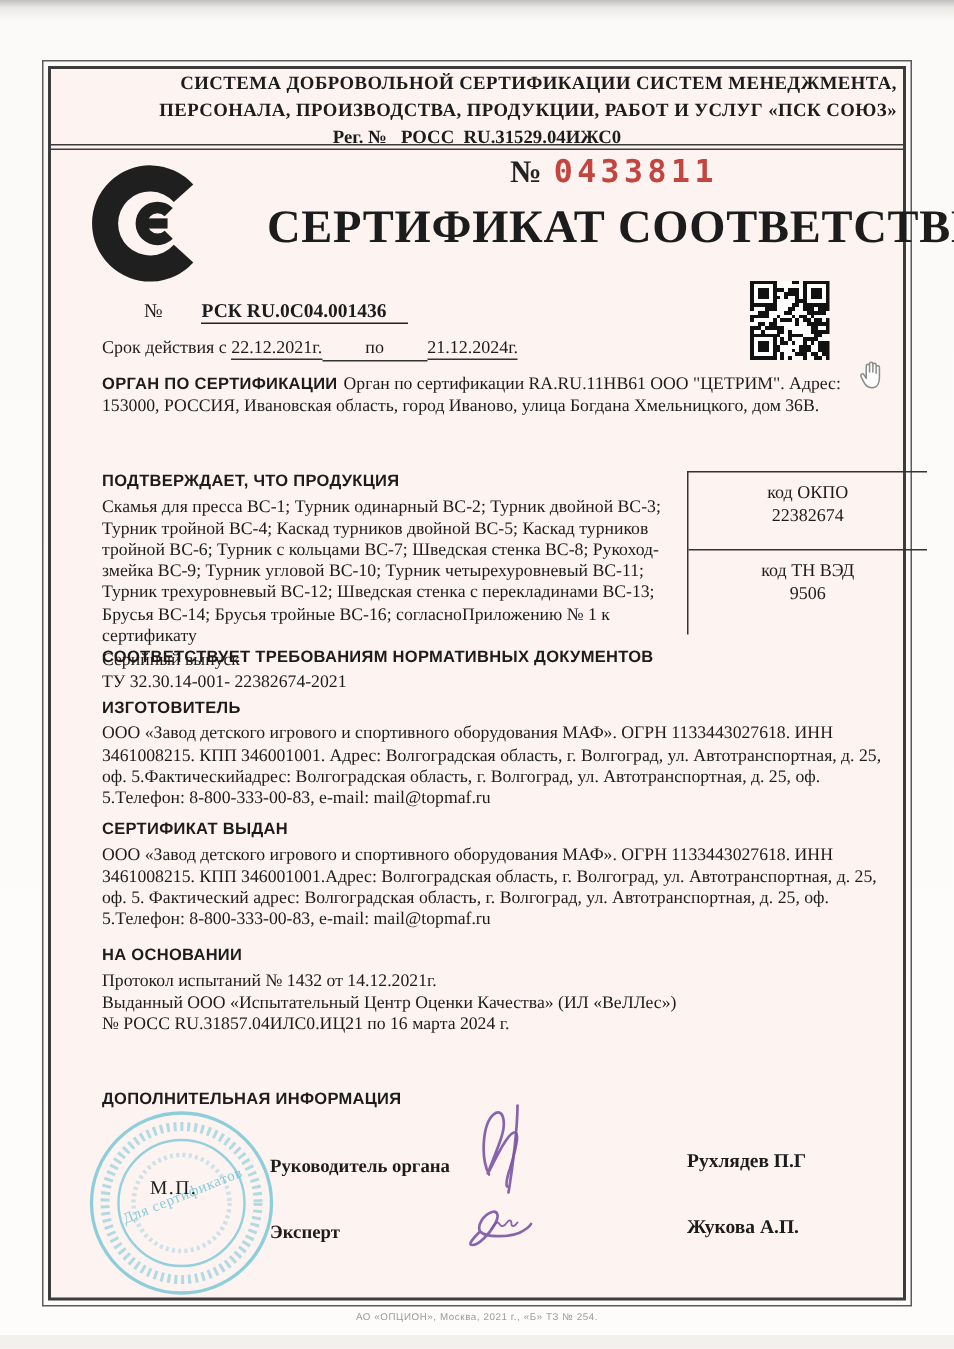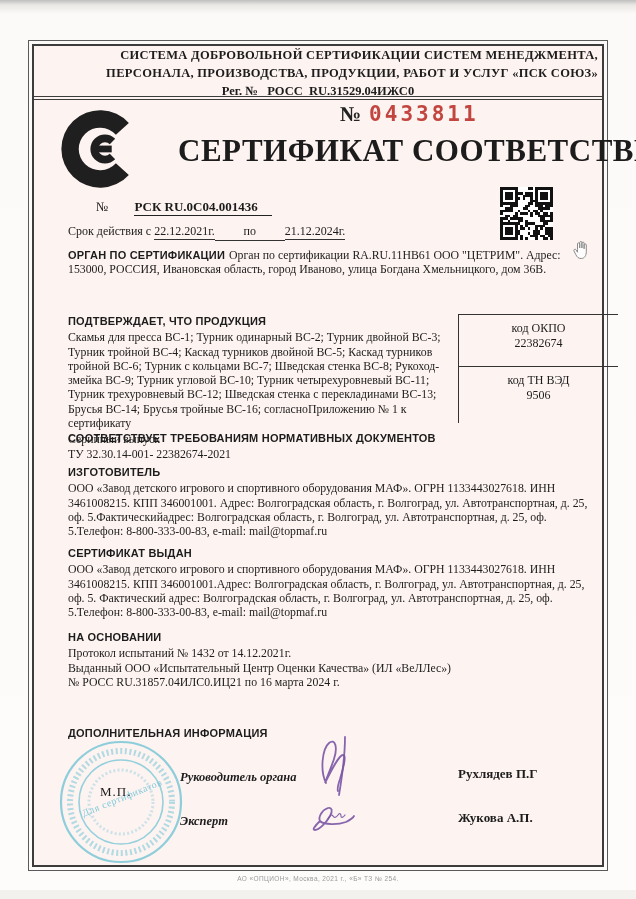--- a/index.html
+++ b/index.html
@@ -62,21 +62,21 @@
   
   .codes{left:458px;top:314px;width:160px;border-left:1.5px solid #333;border-top:1.5px solid #333;}
   .codes .cell{padding:6px 4px 8px 4px;text-align:center;font-size:12px;line-height:15px;}
   .codes .cell1{border-bottom:1.5px solid #333;min-height:52px;}
   .codes .cell2{min-height:56px;}
   
   .stamp-wrap{left:52px;top:736px;width:138px;height:132px;}
   .stamp-text{left:62px;top:792px;width:120px;text-align:center;color:var(--stamp-blue);
     font-size:10px;transform:rotate(-22deg);opacity:.85;letter-spacing:.5px;}
   .mp{left:100px;top:784px;font-size:13px;letter-spacing:1px;}
-  .role{font-weight:bold;font-size:12.5px;font-style:italic;}
+  .role{font-weight:bold;font-size:12.5px;}
   .name{font-weight:bold;font-size:13px;}
   .sig{stroke:var(--signature-purple);fill:none;stroke-width:1.8;stroke-linecap:round;opacity:.9;}
   
   .imprint{left:0;top:875px;width:636px;text-align:center;font-family:"Liberation Sans",sans-serif;
     font-size:6.5px;color:#9a9a9a;letter-spacing:.4px;}
   .stamp-ring{stroke:var(--stamp-blue);fill:none;}
 </style>
 </head>
 <body>
 

